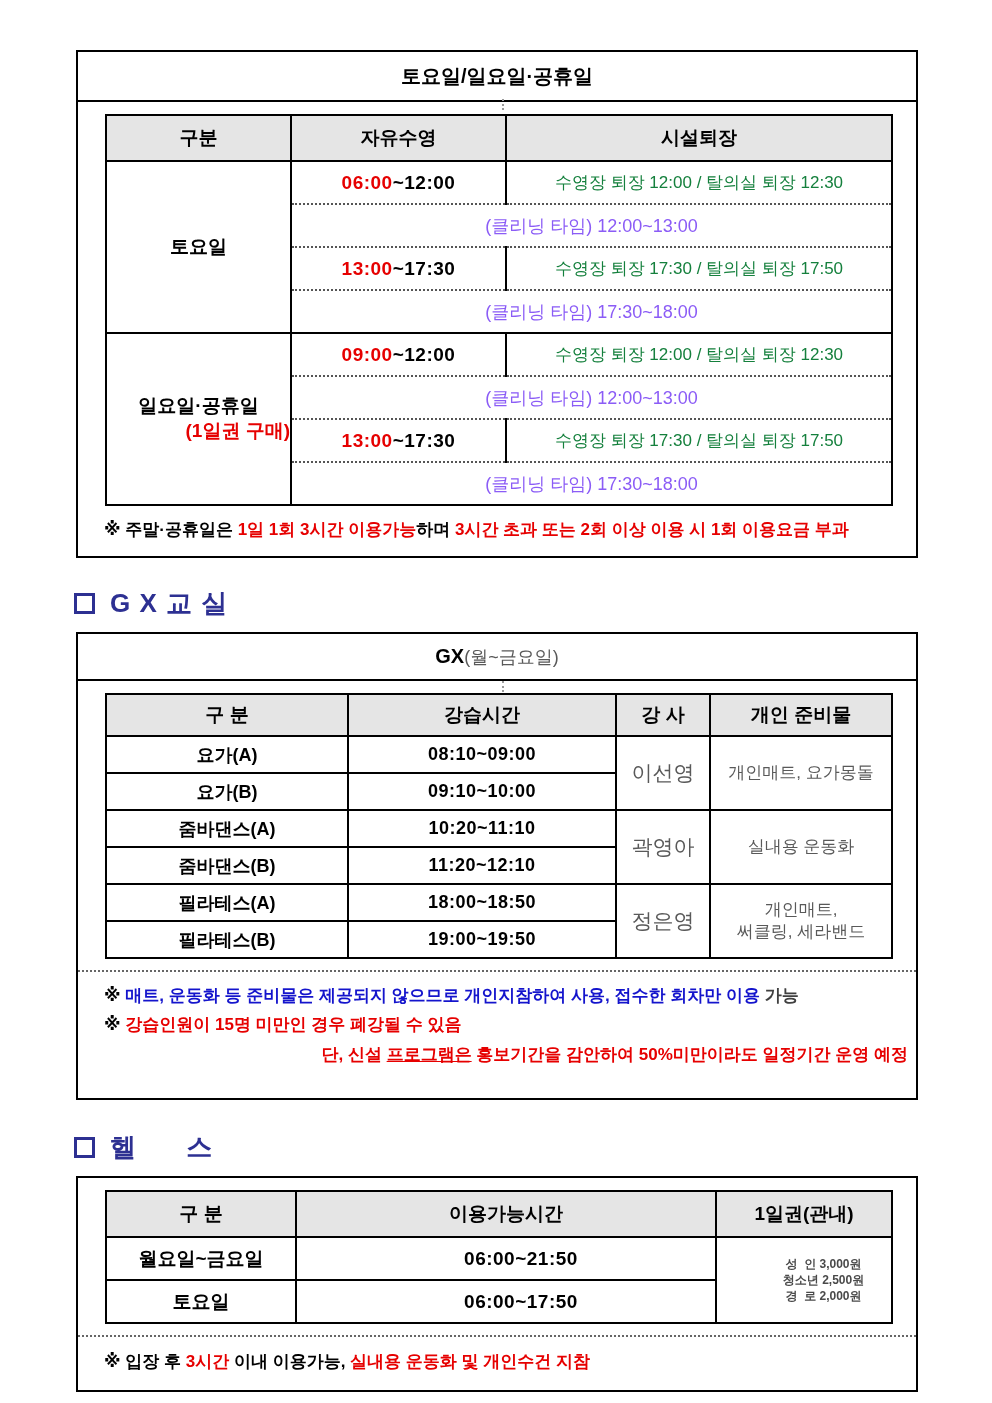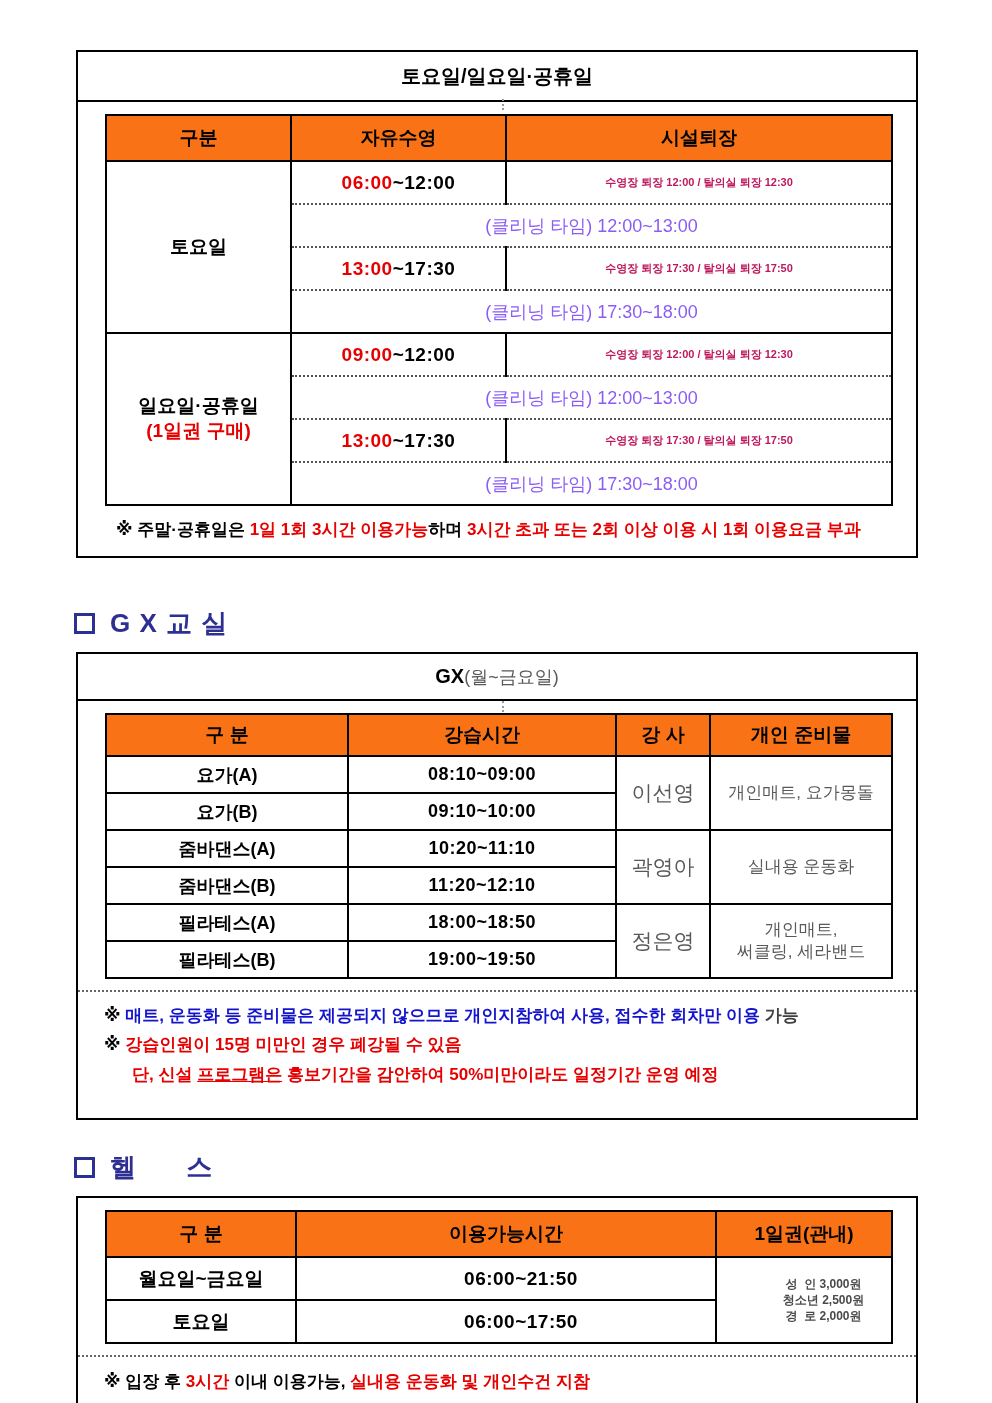--- a/index.html
+++ b/index.html
@@ -5,59 +5,59 @@
   html,body{margin:0;padding:0;}
   body{
     width:992px;height:1403px;background:#ffffff;overflow:hidden;
     font-family:"Liberation Sans","DejaVu Sans",sans-serif;color:#000;
   }
   .wrap{padding-top:50px;}
   .box{
     width:842px;margin-left:76px;border:2px solid #000;
     box-sizing:border-box;position:relative;background:#fff;
   }
-  .box + .sec-title{margin-top:48px;}
+  .box + .sec-title{margin-top:28px;}
   .box-title{
     border-bottom:2px solid #000;text-align:center;
     font-weight:bold;font-size:20px;padding:11px 0 10px;
     position:relative;
   }
   .box-title .main{font-size:20px;font-weight:bold;color:#000;}
   .box-title .main.und{text-decoration:underline;}
   .box-title .sub{font-size:18px;color:#595959;font-weight:normal;}
   .tick{
     position:absolute;left:50.6%;top:47px;height:11px;width:0;
     border-left:2px dotted #9a9a9a;
   }
   .inner-pad{padding:12px 26px 0 27px;}
   table.tbl{border-collapse:collapse;width:100%;table-layout:fixed;}
   .tbl th{
-    background:#f97316;border:2px solid #000;
+    background:#e5e5e5;border:2px solid #000;
     font-size:19px;font-weight:bold;padding:0;
   }
   .tbl td{border:2px solid #000;text-align:center;padding:0;}
   
   .t1 th{height:44px;}
   .t1 td{height:41px;}
   .t1 .day{font-size:19px;font-weight:bold;line-height:1.3;}
   .t1 .time{font-size:19px;font-weight:bold;letter-spacing:.5px;}
-  .t1 .exit{font-size:11px;color:#be185d;font-weight:700;}
+  .t1 .exit{font-size:17px;color:#15803d;font-weight:400;}
   .t1 .clean{font-size:18px;color:#8b5cf6;font-weight:400;}
   .t1 .bb-dot{border-bottom:2px dotted #555;}
   .t1 .bt-dot{border-top:2px dotted #555;}
-  .red{color:#e60000;}
+  .red{color:#e60000;text-align:right;}
   .blue{color:#1414cc;}
   .b{font-weight:bold;}
   .dk{color:#404040;}
   .u{text-decoration:underline;}
   .pre{white-space:pre-line;}
   .prespace{white-space:pre;}
   
   .note{font-size:17px;}
-  .t1-note{padding:12px 8px 15px 38px;}
+  .t1-note{padding:12px 8px 15px 26px;}
   .dotsep{border-top:2px dotted #666;height:0;margin-top:11px;}
   .gx-note{padding:8px 8px 27px 26px;line-height:1.55;}
   .gx-note .line{margin:3px 0;}
   .gx-note .indent{padding-left:28px;}
   .h-note{padding:9px 8px 13px 26px;line-height:1.6;}
   .h-note .line{margin:2px 0;}
   
   .sec-title{
     margin:42px 0 11px 74px;font-size:26px;font-weight:bold;
     color:#2d3092;letter-spacing:1px;display:flex;align-items:center;

